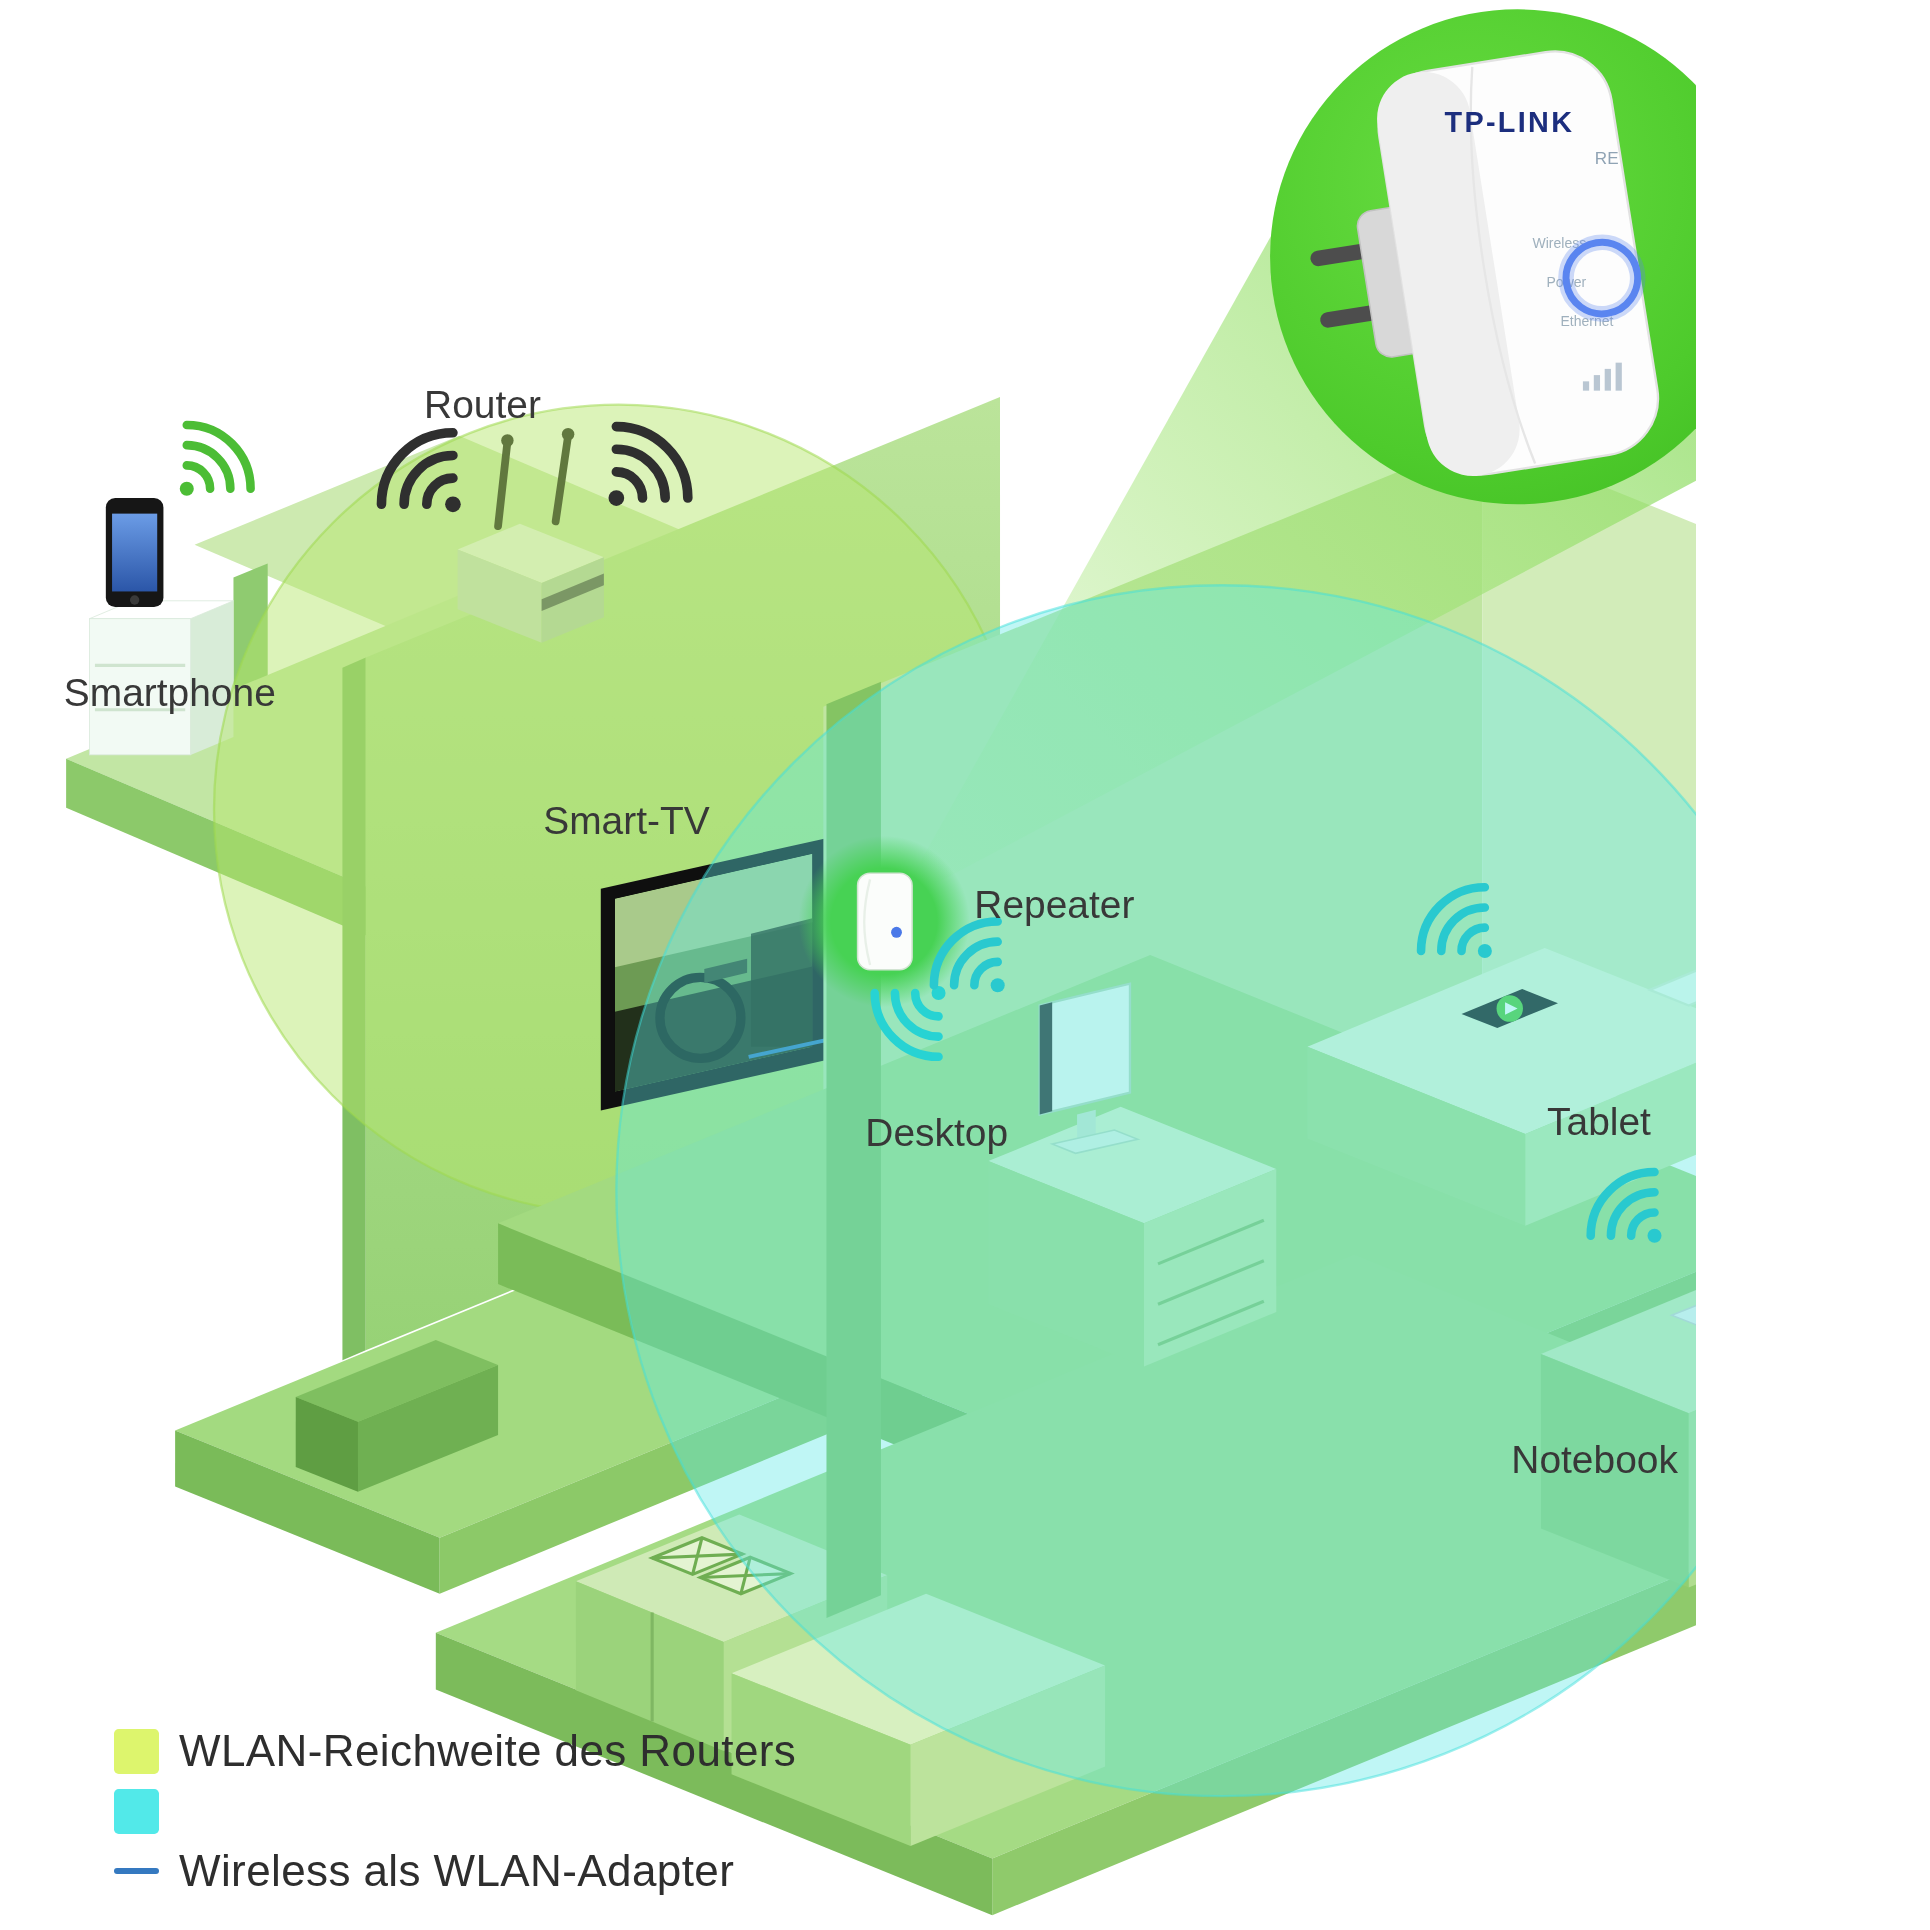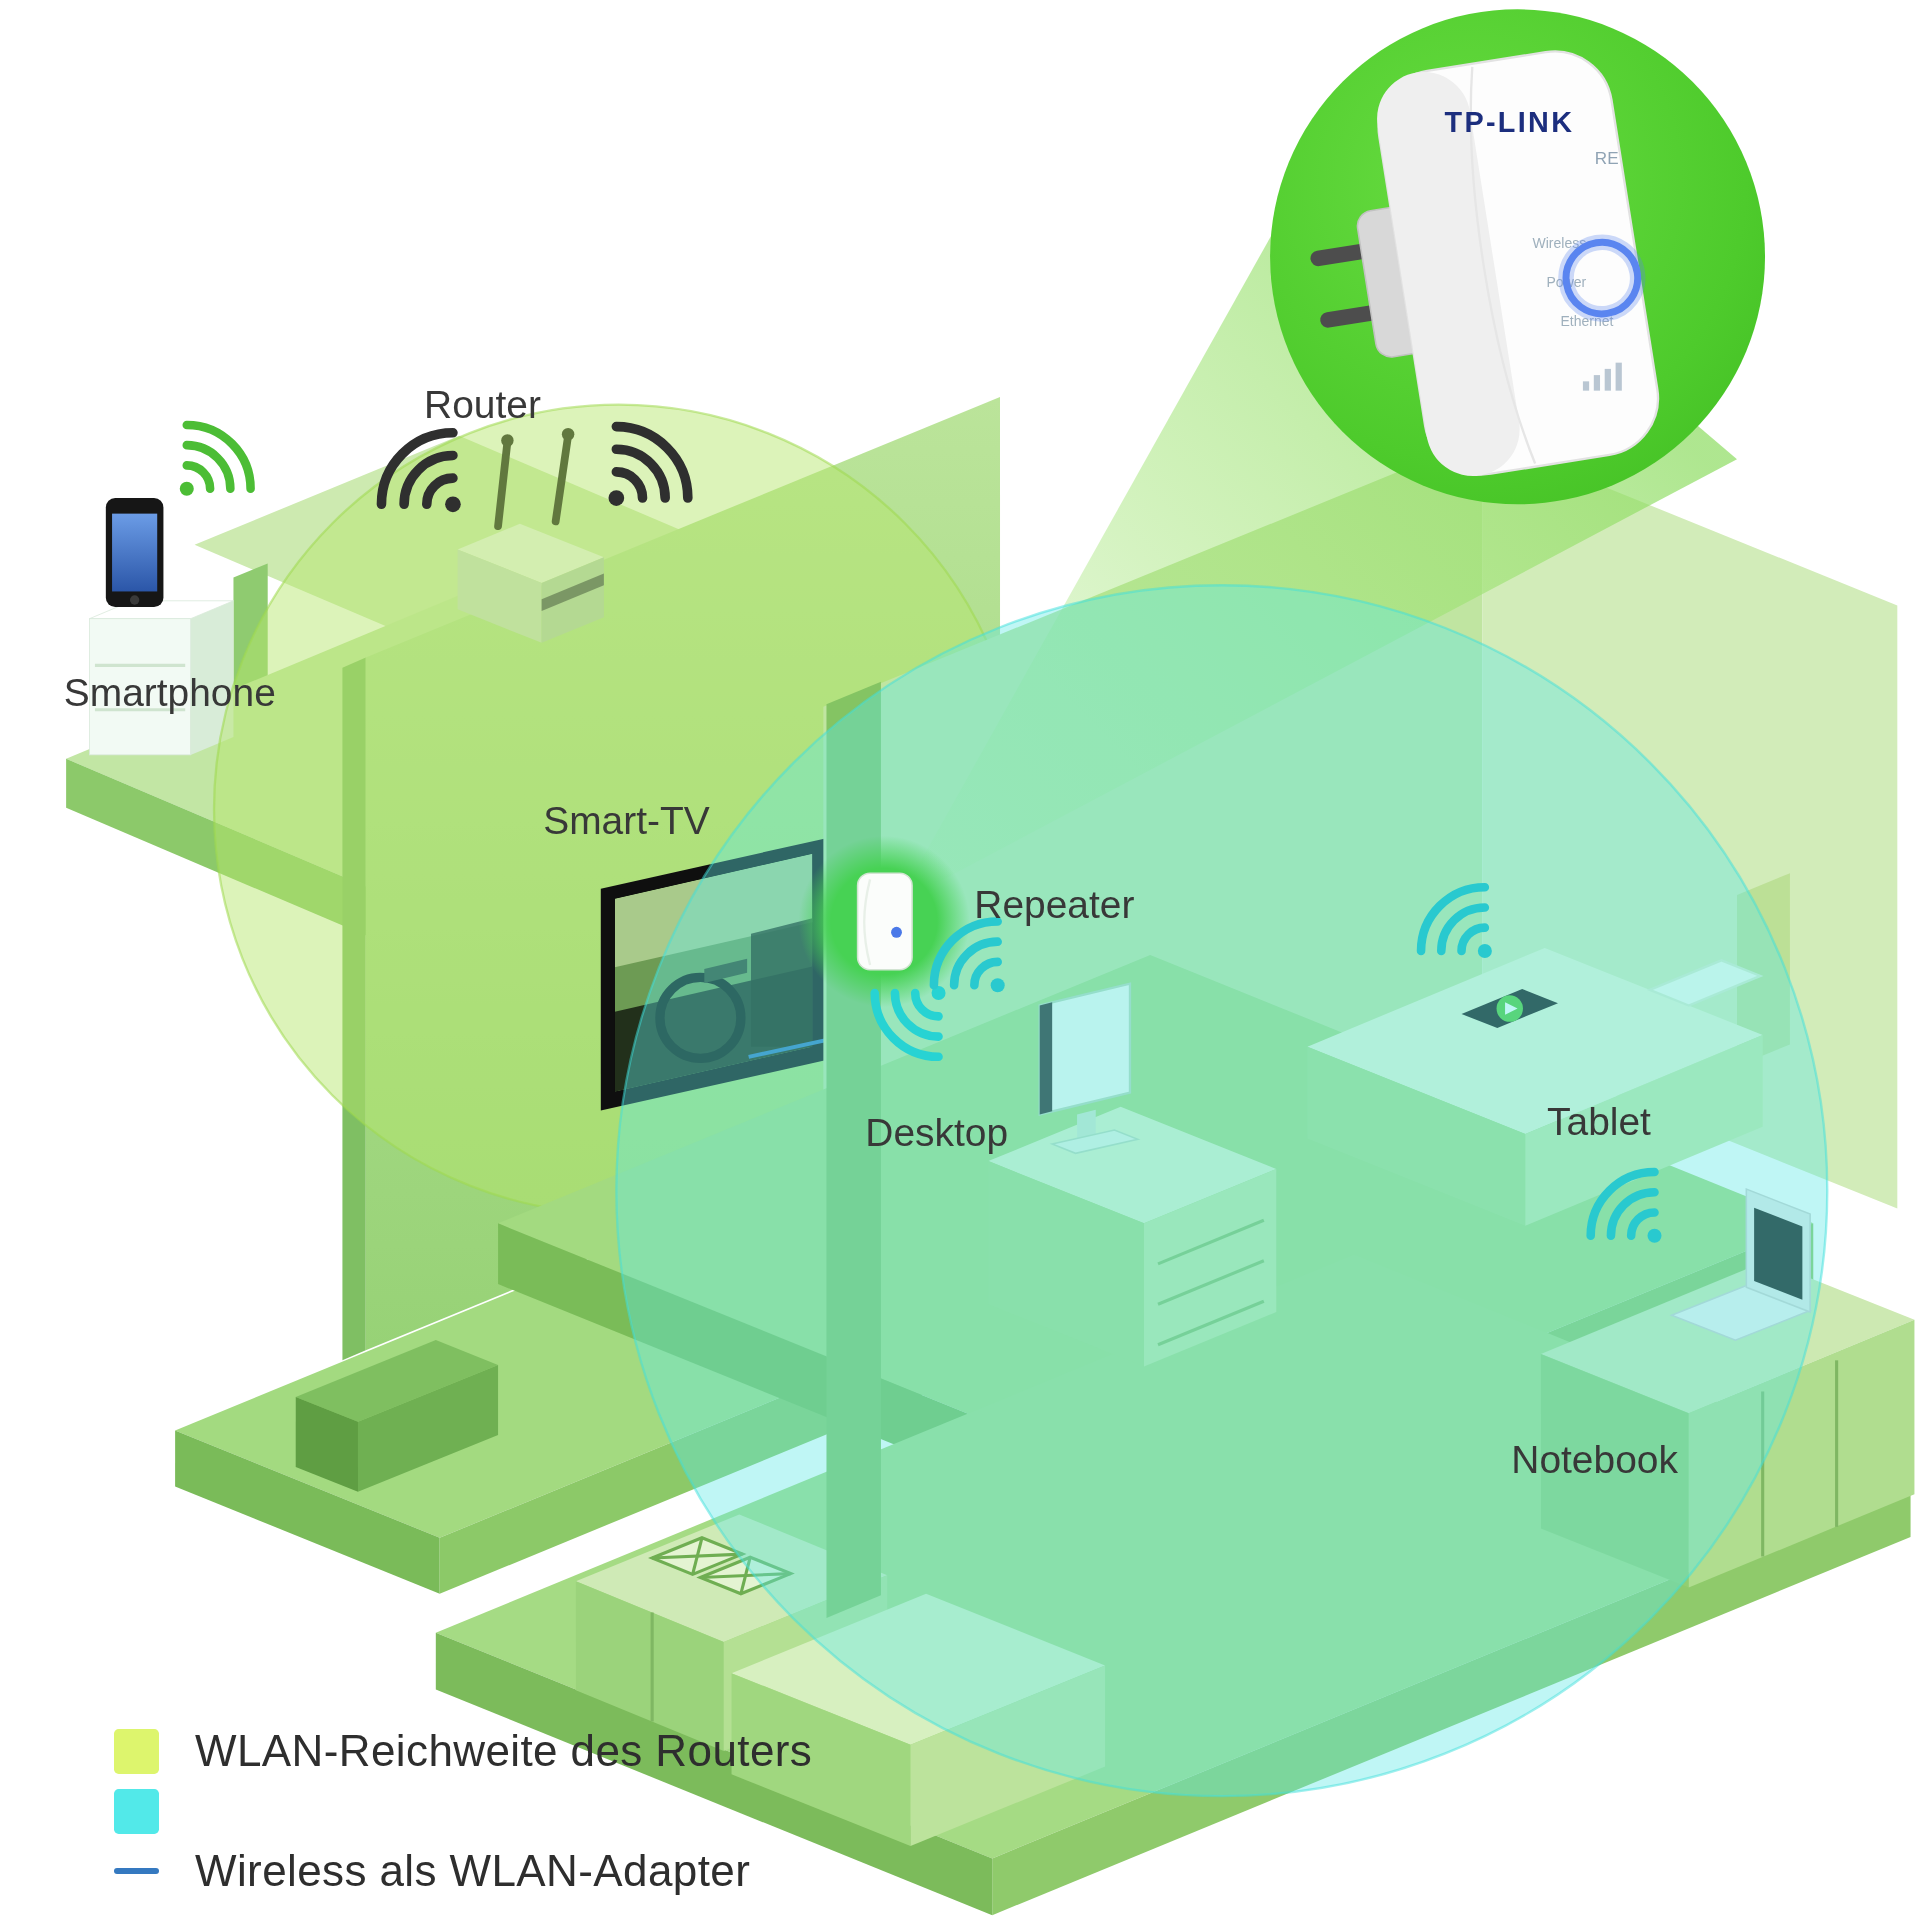--- a/index.html
+++ b/index.html
@@ -1,22 +1,22 @@
 <!DOCTYPE html>
 <html style="font-size:12.5px"><head>
 <meta charset="utf-8">
 <style>
   html,body{margin:0;padding:0;background:#fff;}
-  .stage{position:relative;width:1930px;height:1930px;background:#ffffff;overflow:hidden;
+  .stage{position:relative;width:1696px;height:1930px;background:#ffffff;overflow:hidden;
          font-family:"Liberation Sans",sans-serif;}
   svg{display:block;}
   svg text{font-family:"Liberation Sans",sans-serif;}
   .lbl{font-size:50px;fill:#383838;}
   .legend{position:absolute;left:114px;top:1726px;display:flex;flex-direction:column;gap:12.5px;}
-  .legend-row{display:flex;align-items:center;gap:36px;}
+  .legend-row{display:flex;align-items:center;gap:20px;}
   .legend-label{font-size:44px;color:#2e2e2e;letter-spacing:0.4px;}
   .swatch{width:45px;height:45px;border-radius:4.7px;display:inline-block;}
   .sw-router{background:#ddf56d;}
   .sw-ext{background:#52e9e9;}
   .swatch-line-wrap{width:45px;display:flex;justify-content:center;align-items:center;height:45px;}
   .swatch-line{width:45px;height:6.2px;background:#3579c0;border-radius:3.1px;}
 </style>
 </head>
 <body>
 

